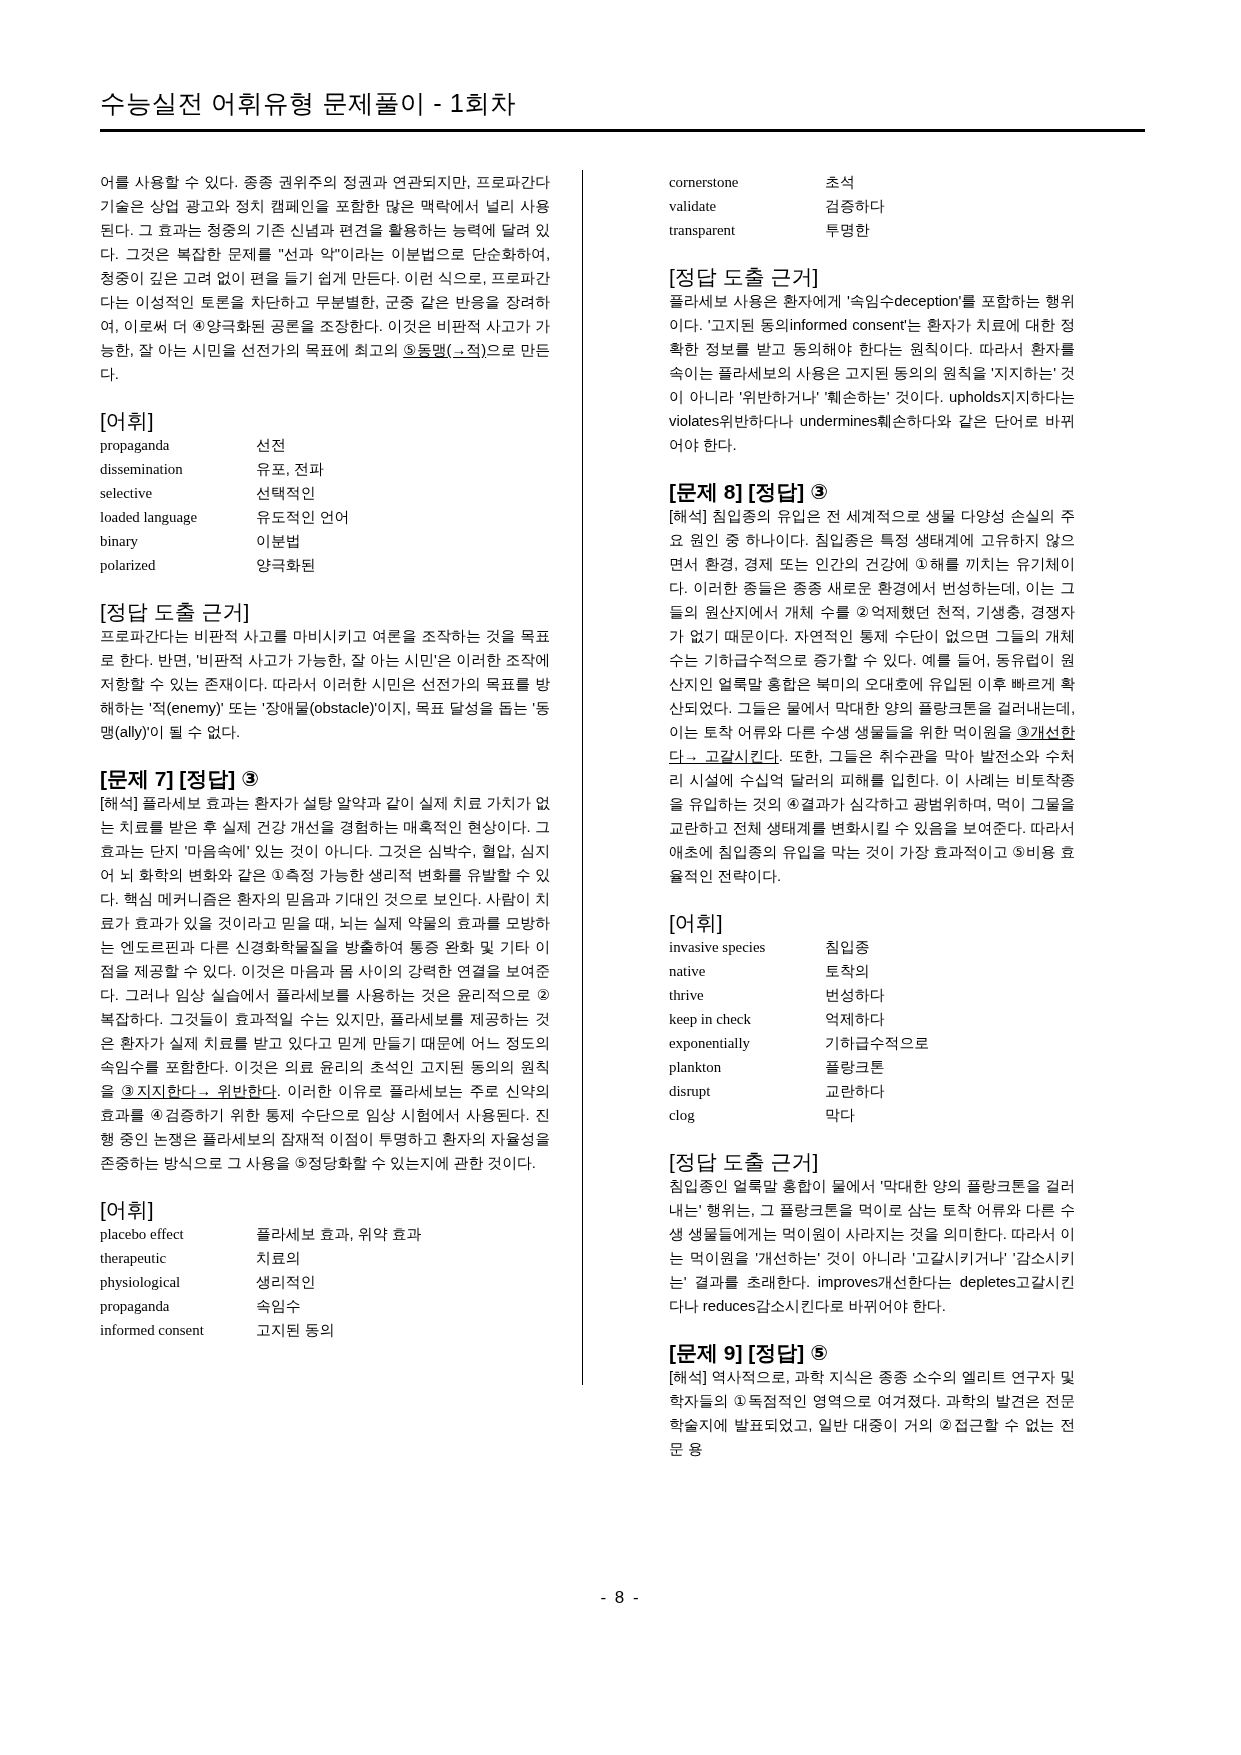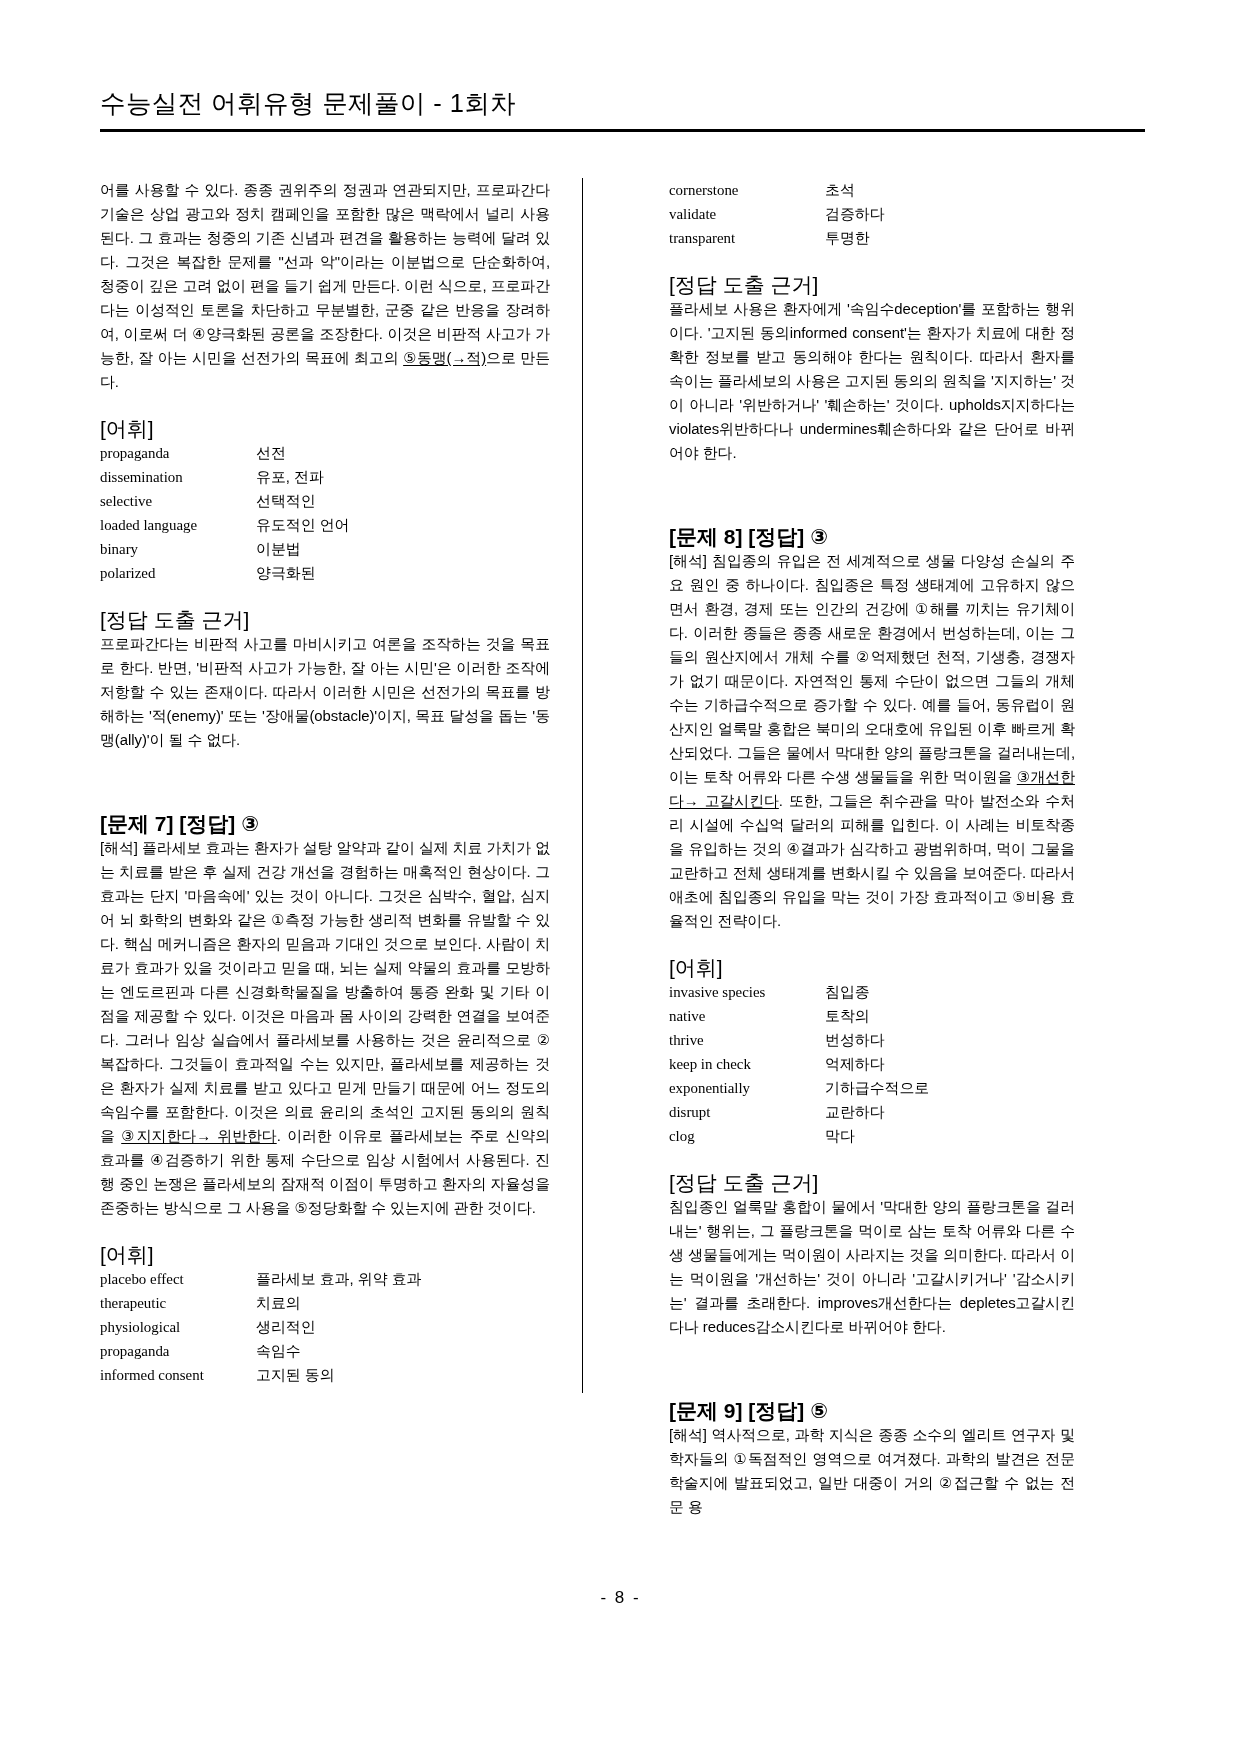--- a/index.html
+++ b/index.html
@@ -42,21 +42,21 @@
   .header-rule {
     margin-top: 9px;
     border-bottom: 3.5px solid #000;
     width: 100%;
   }
 
   
   .columns {
     position: absolute;
     left: 100px;
-    top: 178px;
+    top: 170px;
     width: 1045px;
     height: 1310px;
     display: flex;
     gap: 0;
   }
   .col {
     width: 462px;
     box-sizing: border-box;
   }
   .col-left  { padding-right: 12px; }
@@ -83,21 +83,21 @@
   }
 
   .blockgap { height: 23px; }
 
   .sec-head {
     font-family: "Liberation Sans", "DejaVu Sans", sans-serif;
     font-size: 21px;
     line-height: 24.0px;
     margin: 0;
   }
-  .sec-head.bold { font-weight: 700; margin-top: 37px; }
+  .sec-head.bold { font-weight: 700; }
 
   .ul { text-decoration: underline; text-underline-offset: 2px; }
 
   
   .vocab {
     width: 100%;
     border-collapse: collapse;
     margin: 0;
   }
   .vocab td {
@@ -266,20 +266,24 @@
           </tr>
           <tr>
             <td class="term">keep in check</td>
             <td class="mean">억제하다</td>
           </tr>
           <tr>
             <td class="term">exponentially</td>
             <td class="mean">기하급수적으로</td>
           </tr>
           <tr>
+            <td class="term">plankton</td>
+            <td class="mean">플랑크톤</td>
+          </tr>
+          <tr>
             <td class="term">disrupt</td>
             <td class="mean">교란하다</td>
           </tr>
           <tr>
             <td class="term">clog</td>
             <td class="mean">막다</td>
           </tr>
         </tbody>
       </table>
 

